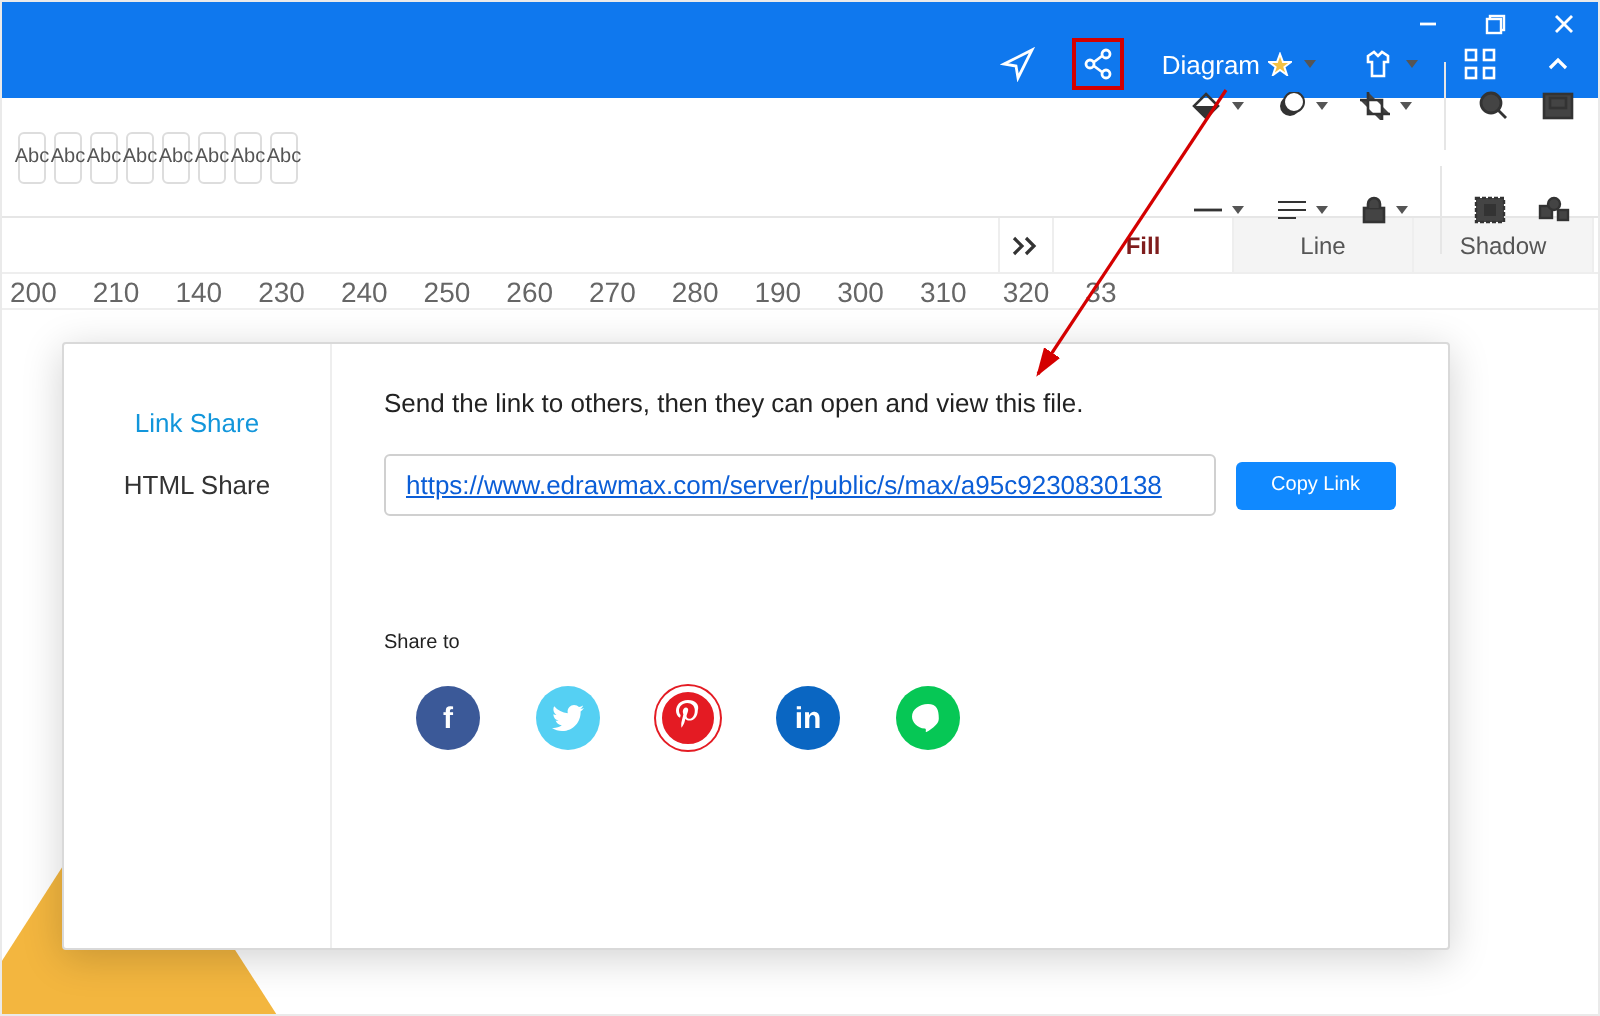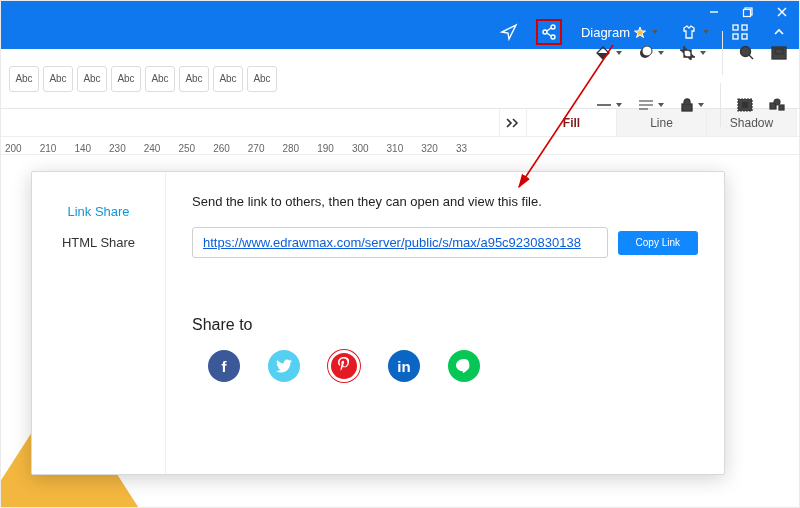--- a/index.html
+++ b/index.html
@@ -17,37 +17,37 @@
   .hdr .row2 .ic { display:flex; align-items:center; justify-content:center; width:24px; height:24px; }
   .hdr .row2 .tbtn { display:flex; align-items:center; gap:4px; padding:0 4px; height:24px; color:#fff; font-size:13px; }
   .hdr .row2 .tbtn svg { stroke:#fff; }
   .share-hotbox { border:2px solid #d40000; width:26px; height:26px; display:flex; align-items:center; justify-content:center; }
 
   
   .toolbar {
     height: 60px; border-bottom: 1px solid #e6e6e6; display:flex; align-items:center; padding: 0 8px; gap: 8px; position: relative;
   }
   .abcgrp { display:flex; gap:4px; }
-  .abcbtn { width:30px; height:26px; border:1px solid #ddd; border-radius:3px; display:flex; align-items:center; justify-content:center; font-size:10px; color:#555; background:#fff; }
+  .abcbtn { width:14px; height:26px; border:1px solid #ddd; border-radius:3px; display:flex; align-items:center; justify-content:center; font-size:10px; color:#555; background:#fff; }
   .tgroup { display:flex; flex-direction:column; gap:8px; margin-left:auto; margin-right: 4px; }
   .trow { display:flex; gap:16px; align-items:center; }
   .tdrop { display:flex; align-items:center; gap:2px; }
   .tdrop svg { fill:#444; }
   .caret { width:0;height:0;border-left:3px solid transparent;border-right:3px solid transparent;border-top:4px solid #555; display:inline-block; margin-left:2px;}
   .vline { width:1px; height:44px; background:#e6e6e6; }
 
   
   .tabs { height: 28px; display:flex; background:#fff; border-bottom:1px solid #eee; }
   .tabs .expand { width:28px; display:flex; align-items:center; justify-content:center; border-left:1px solid #eee; border-right:1px solid #eee; margin-left:498px; }
   .tabs .tab { flex:0 0 90px; display:flex; align-items:center; justify-content:center; font-size:12px; color:#7f1d1d; border-right:1px solid #eee; }
   .tabs .tab.active { background:#fff; font-weight:600; }
   .tabs .tab.dim { background:#f4f4f4; color:#555; }
 
   
-  .ruler { height:18px; background:#fff; border-bottom:1px solid #eee; display:flex; align-items:flex-end; padding-left:4px; font-size:10px; color:#666; position:relative; overflow:hidden;}
+  .ruler { height:18px; background:#fff; border-bottom:1px solid #eee; display:flex; align-items:flex-end; padding-left:4px; font-size:14px; color:#666; position:relative; overflow:hidden;}
   .ruler span { margin-right:18px; }
 
   
   .canvas { position:absolute; left:0; right:0; top:156px; bottom:0; background:#fff; }
   .pyramid { position:absolute; left:-30px; bottom:-20px; width:0; height:0;
     border-left: 90px solid transparent;
     border-right: 90px solid transparent;
     border-bottom: 140px solid #f3b63f;
   }
   .panel-edge { position:absolute; left:372px; top:480px; bottom:0; width:1px; background:#ddd; }
@@ -66,21 +66,21 @@
   .modal-body { flex:1; display:flex; }
   .side { width:134px; border-right:1px solid #eee; padding:24px 0; text-align:center; }
   .side .opt { padding:8px 12px; font-size:13px; color:#333; }
   .side .opt.active { color:#1296db; }
   .main { flex:1; padding:22px 26px; }
   .hint { font-size:13px; color:#222; margin-bottom:18px; }
   .linkrow { display:flex; gap:10px; align-items:center; }
   .linkbox { flex:1; height:31px; border:1px solid #d0d0d0; border-radius:3px; display:flex; align-items:center; padding:0 10px; }
   .linkbox a { color:#0b5ed7; text-decoration:underline; font-size:13px; white-space:nowrap; }
   .copybtn { height:24px; padding:0 18px; background:#1089ff; color:#fff; border:none; border-radius:3px; font-size:10px; }
-  .shareto { margin-top:58px; font-size:16px; color:#222; }
+  .shareto { margin-top:58px; font-size:10px; color:#222; }
   .icons { margin-top:16px; display:flex; gap:28px; padding-left:16px; }
   .ci { width:32px; height:32px; border-radius:50%; display:flex; align-items:center; justify-content:center; color:#fff; font-weight:700; font-size:15px; }
   .fb{background:#3b5998;} .tw{background:#55d0f3;} .pn{background:#e41b23; border:3px solid #fff; box-shadow:0 0 0 1px #e41b23;} .ln{background:#0a66c2;} .li{background:#06c755;}
 
   
   .arrow-svg{ position:absolute; left:0; top:0; width:800px; height:508px; pointer-events:none; }
 </style>
 </head>
 <body>
 

